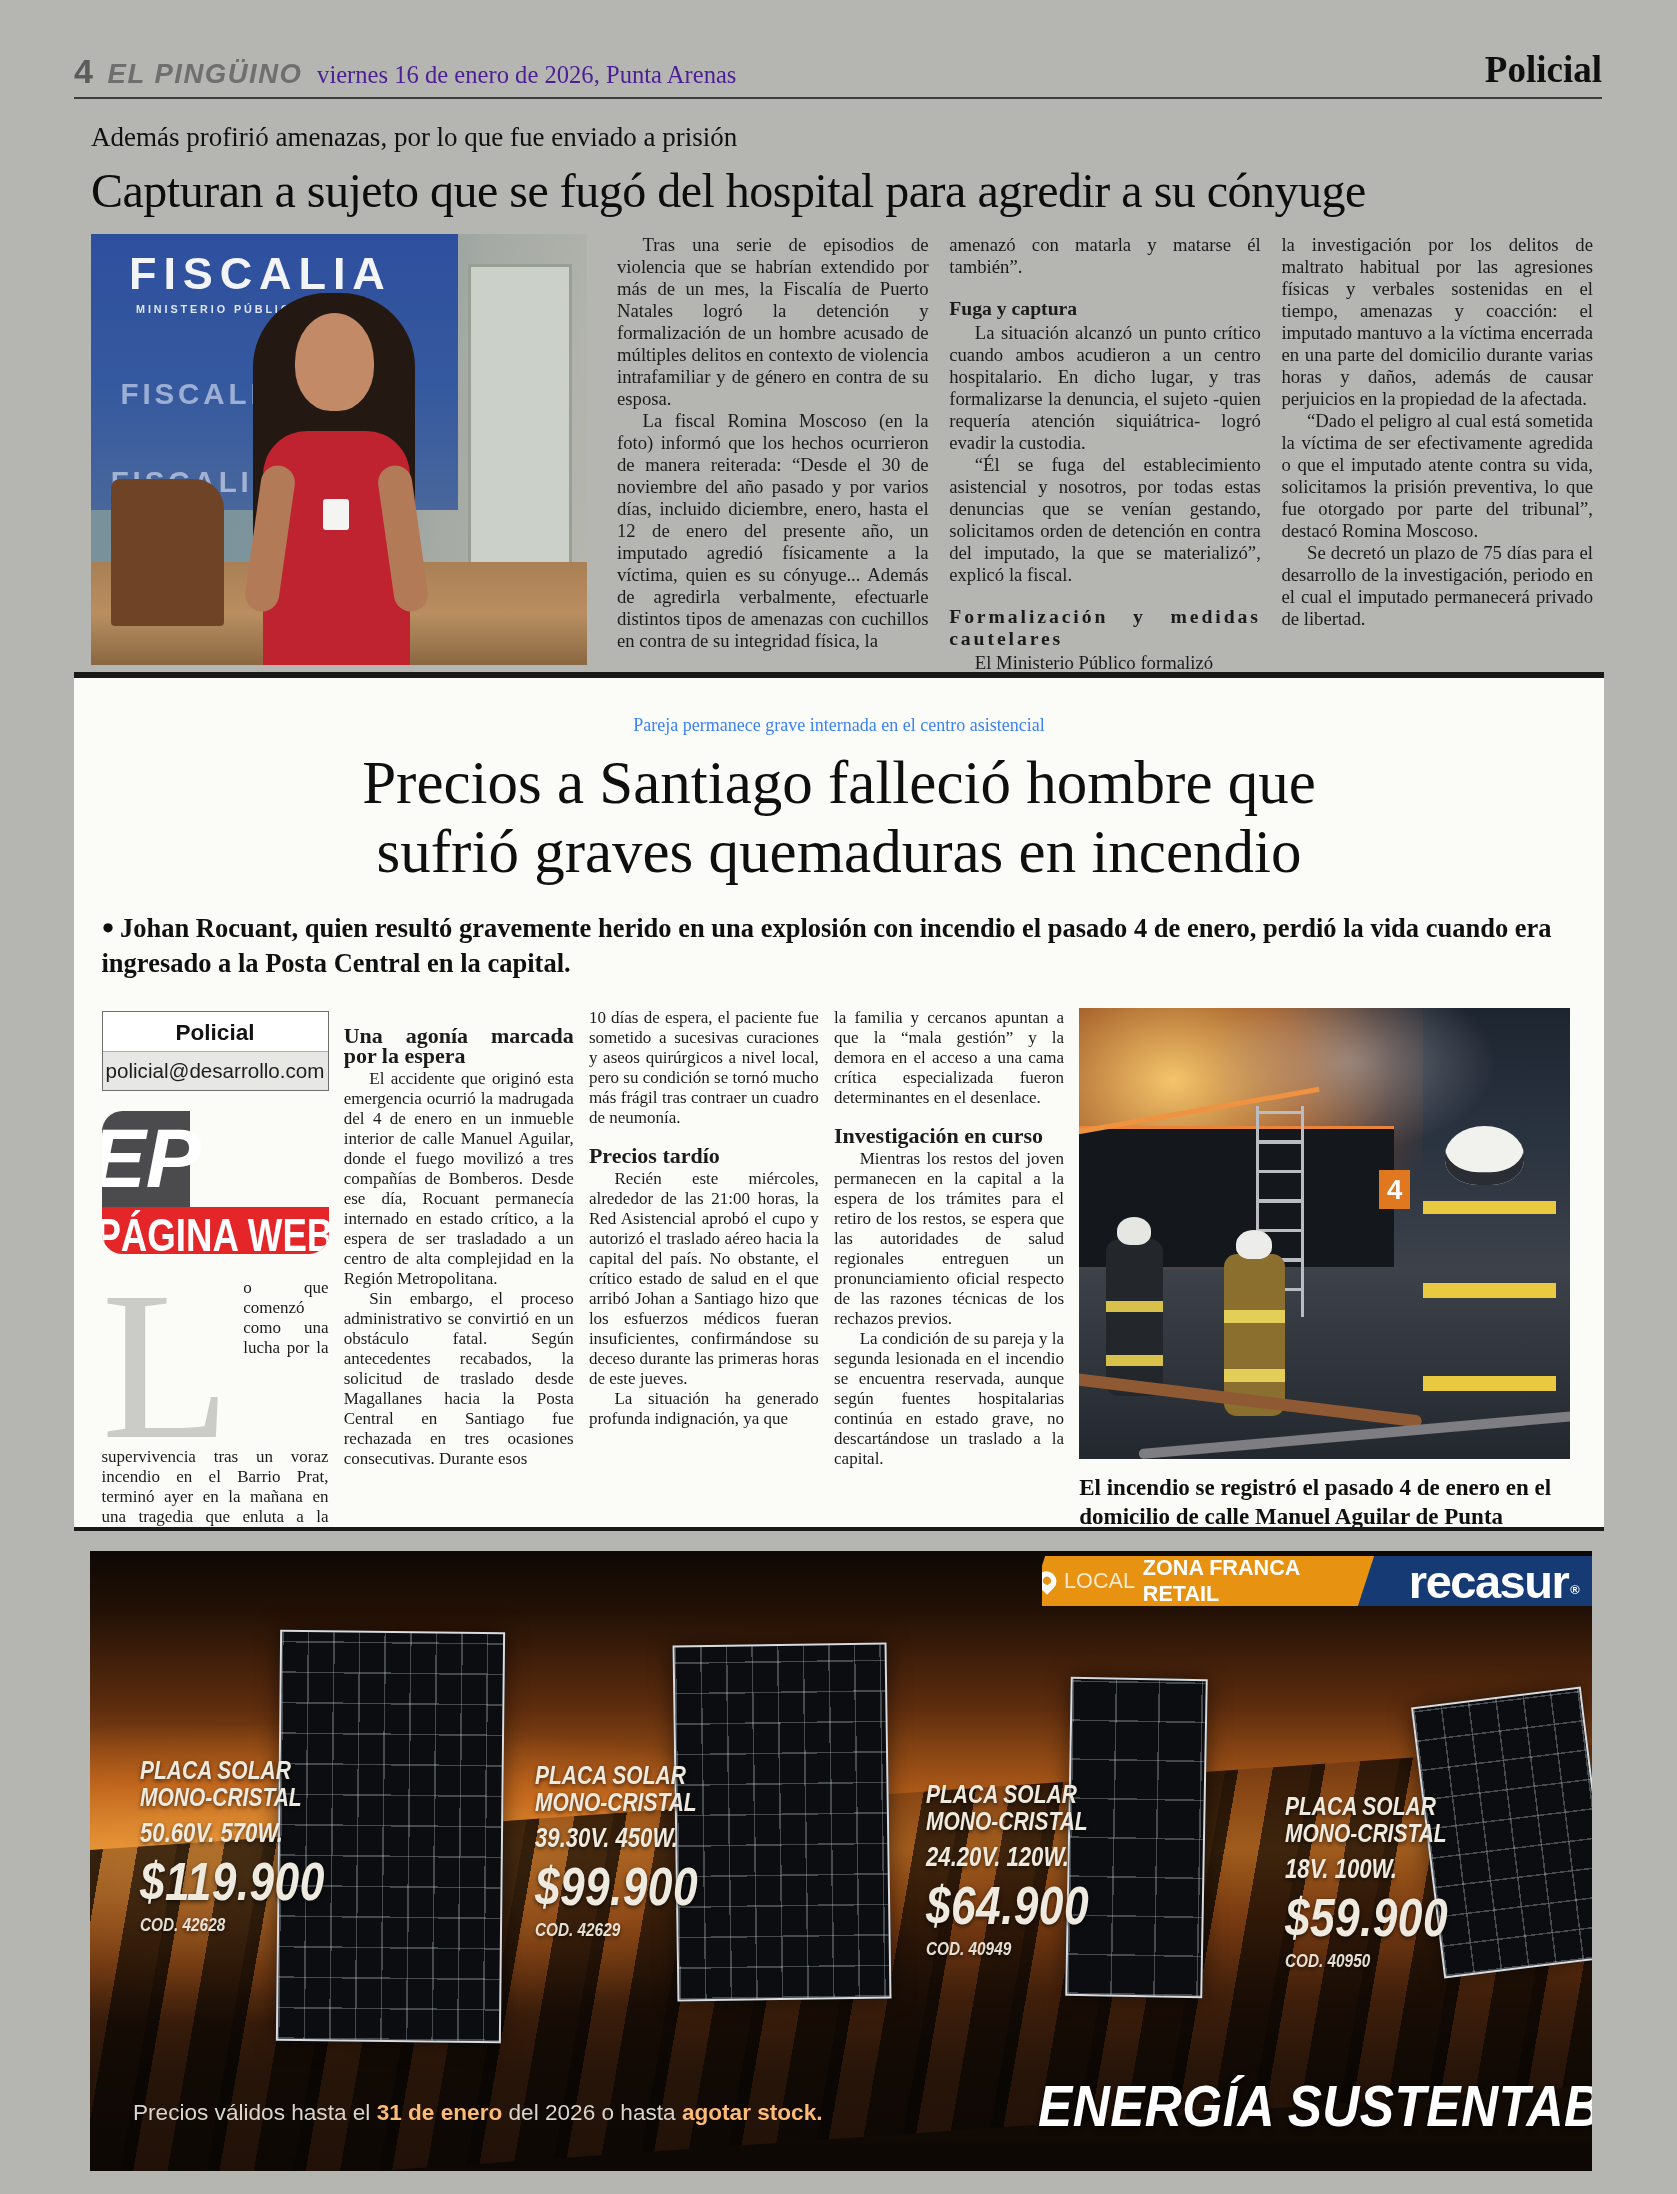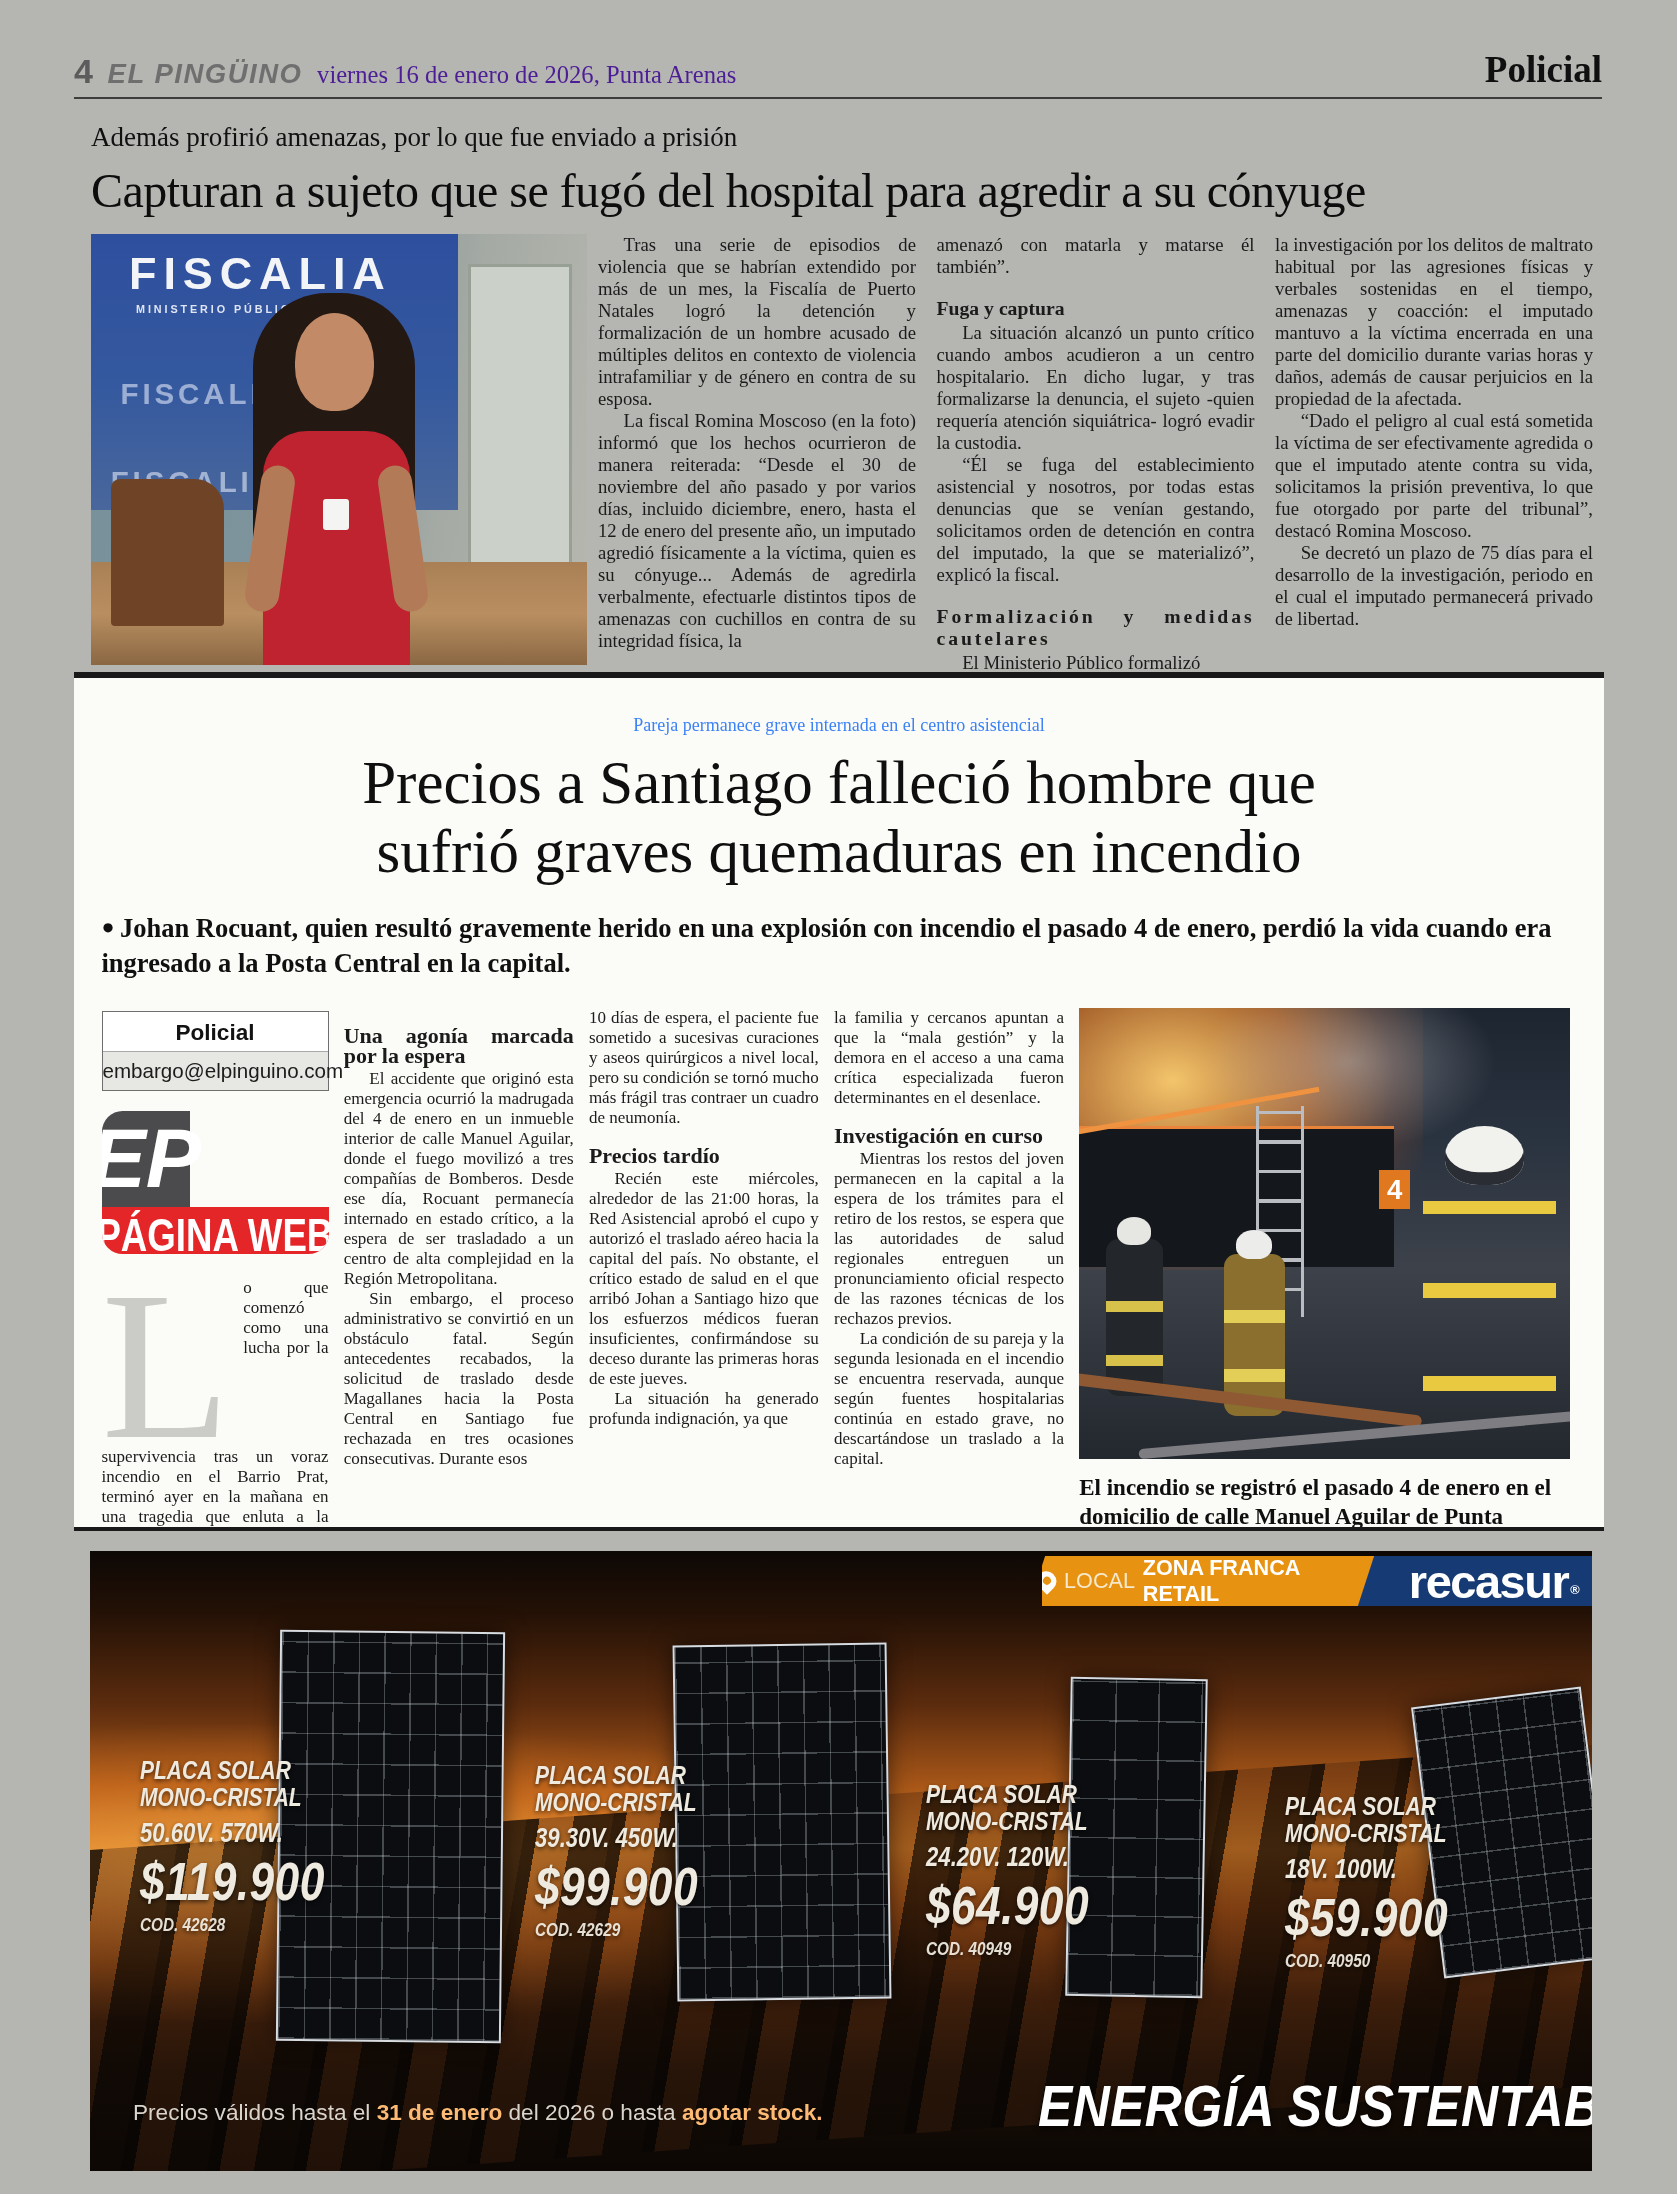--- a/index.html
+++ b/index.html
@@ -10,21 +10,21 @@
   .mh-left{display:flex;align-items:baseline;gap:14.7px;}
   .pagenum{font:700 34px "Liberation Sans",sans-serif;color:#5c5c5c;}
   .brand{font:italic 700 27.5px "Liberation Sans",sans-serif;color:#6f6f6f;letter-spacing:1.5px;}
   .mh-date{font:400 24.6px "Liberation Serif",serif;color:#4c1d95;}
   .mh-section{font:700 37px "Liberation Serif",serif;color:#101010;}
 
   
   .top-article{position:absolute;left:91px;width:1502px;top:122px;}
   .kicker{font-size:27px;color:#111;}
   .headline{font-size:48px;font-weight:400;margin:9.8px 0 0;letter-spacing:-0.5px;color:#0d0d0d;white-space:nowrap;}
-  .ta-body{display:flex;gap:11px;margin-top:16.7px;}
+  .ta-body{display:flex;gap:30px;margin-top:16.7px;}
   .cols3{flex:1;display:flex;gap:20.6px;}
   .col{flex:1;font-size:18.7px;line-height:22px;text-align:justify;}
   p{margin:0;}
   .indent{text-indent:25.6px;}
   h3.sub{font-size:19.7px;font-weight:700;margin:18.7px 0 2.9px;}
   h3.sub.first{margin-top:0;}
   h3.sub.spread{letter-spacing:2.9px;}
 
   
   .fiscal-photo{width:496px;height:431px;flex:0 0 auto;position:relative;overflow:hidden;background:linear-gradient(100deg,#77909a 0%,#7e949c 40%,#a5aaa4 70%,#b7b8b0 100%);}
@@ -169,21 +169,21 @@
   </section>
 
   <section class="feature">
     <div class="f-kicker">Pareja permanece grave internada en el centro asistencial</div>
     <h2 class="f-headline"><span>Precios a Santiago falleció hombre que</span><br><span>sufrió graves quemaduras en incendio</span></h2>
     <p class="lead"><span class="bullet-icon"></span><span>Johan Rocuant, quien resultó gravemente herido en una explosión con incendio el pasado 4 de enero, perdió la vida cuando era ingresado a la Posta Central en la capital.</span></p>
     <div class="f-grid">
       <aside class="f-aside">
         <div class="polbox">
           <div class="polbox-title">Policial</div>
-          <div class="polbox-mail">embargo@elpinguino.com</div>
+          <div class="polbox-mail">policial@desarrollo.com</div>
         </div>
         <div class="webbadge">
           <div class="wb-ep">EP</div>
           <div class="wb-web">
               <span>PÁGINA WEB</span>
             </div>
         </div>
         <p><span class="dropcap">L</span><span>o que comenzó como una lucha por la supervivencia tras un voraz incendio en el Barrio Prat, terminó ayer en la mañana en una tragedia que enluta a la comunidad magallánica y pone bajo la lupa la gestión de la Red Asistencial de salud. Johan Rocuant, el hombre de 36 años que resultó con quemaduras de gravedad el pasado 4 de enero, falleció en Santiago pocas horas después de haber logrado, finalmente, un cupo para su tratamiento especializado.</span></p>
       </aside>
       <div class="fcol">

